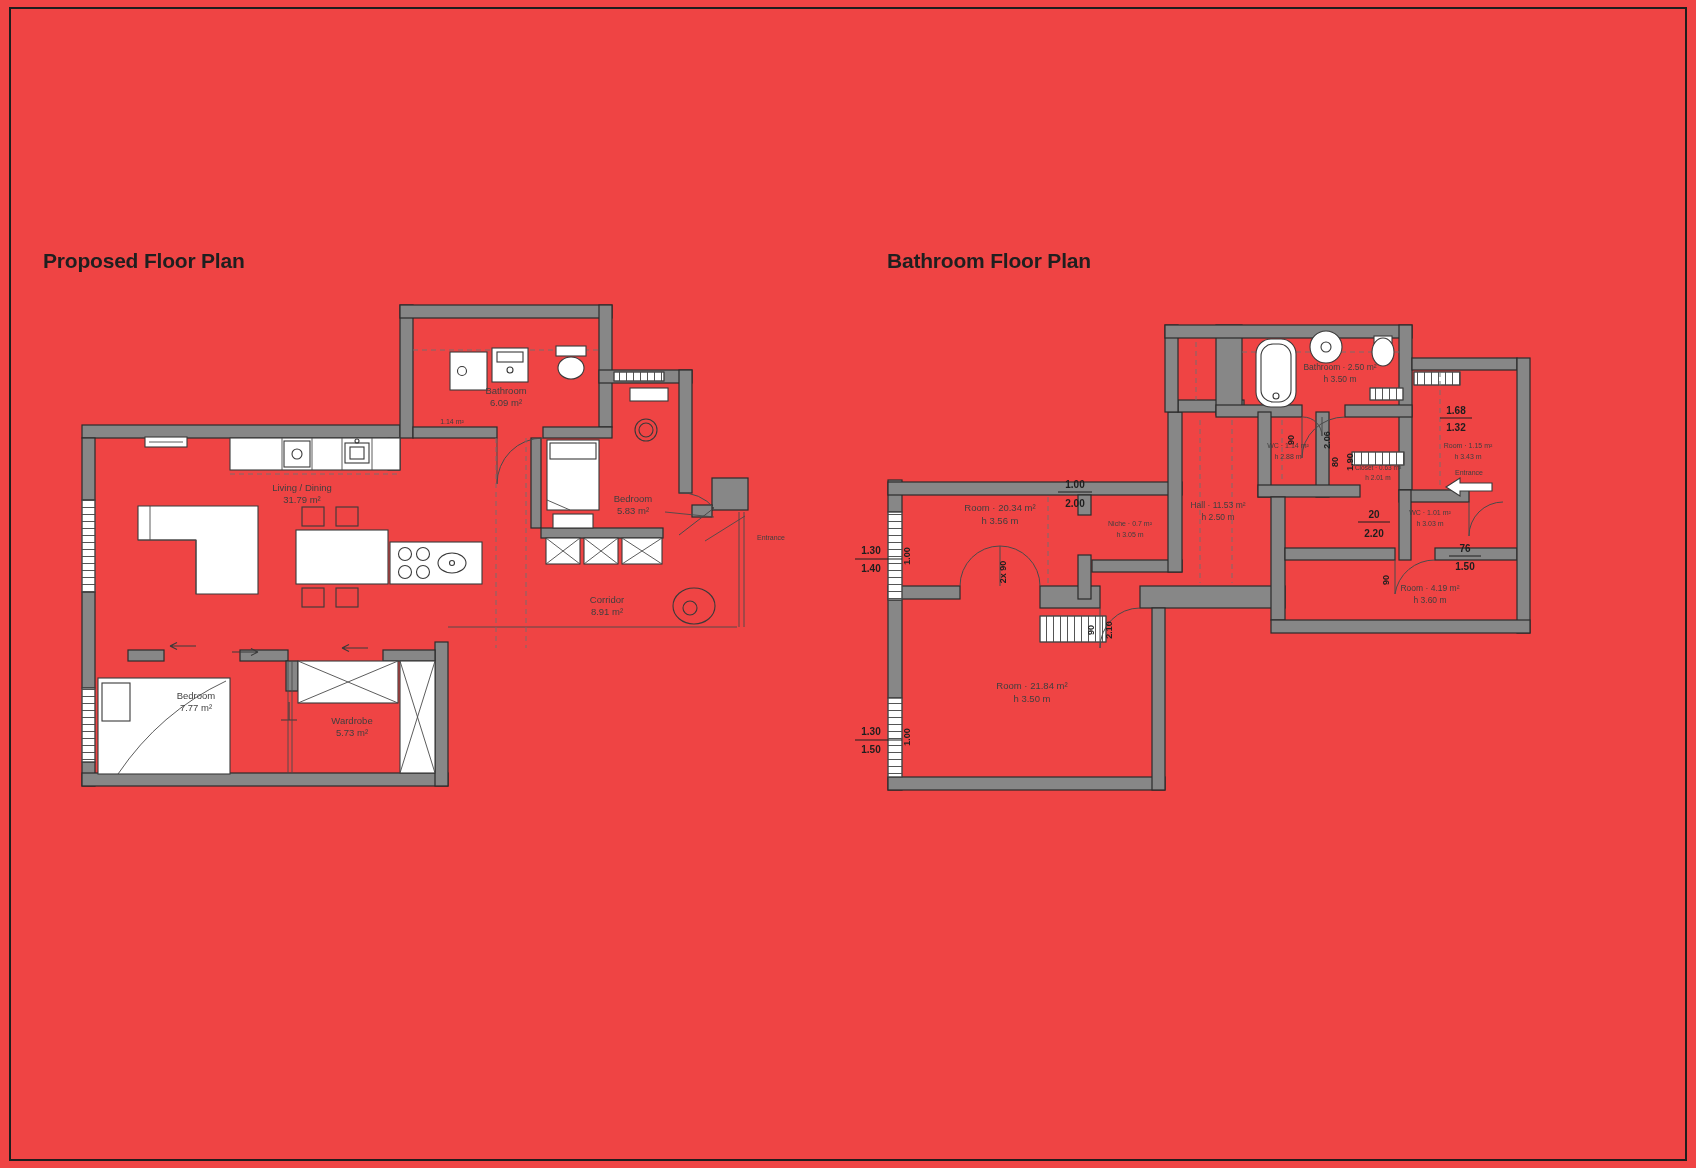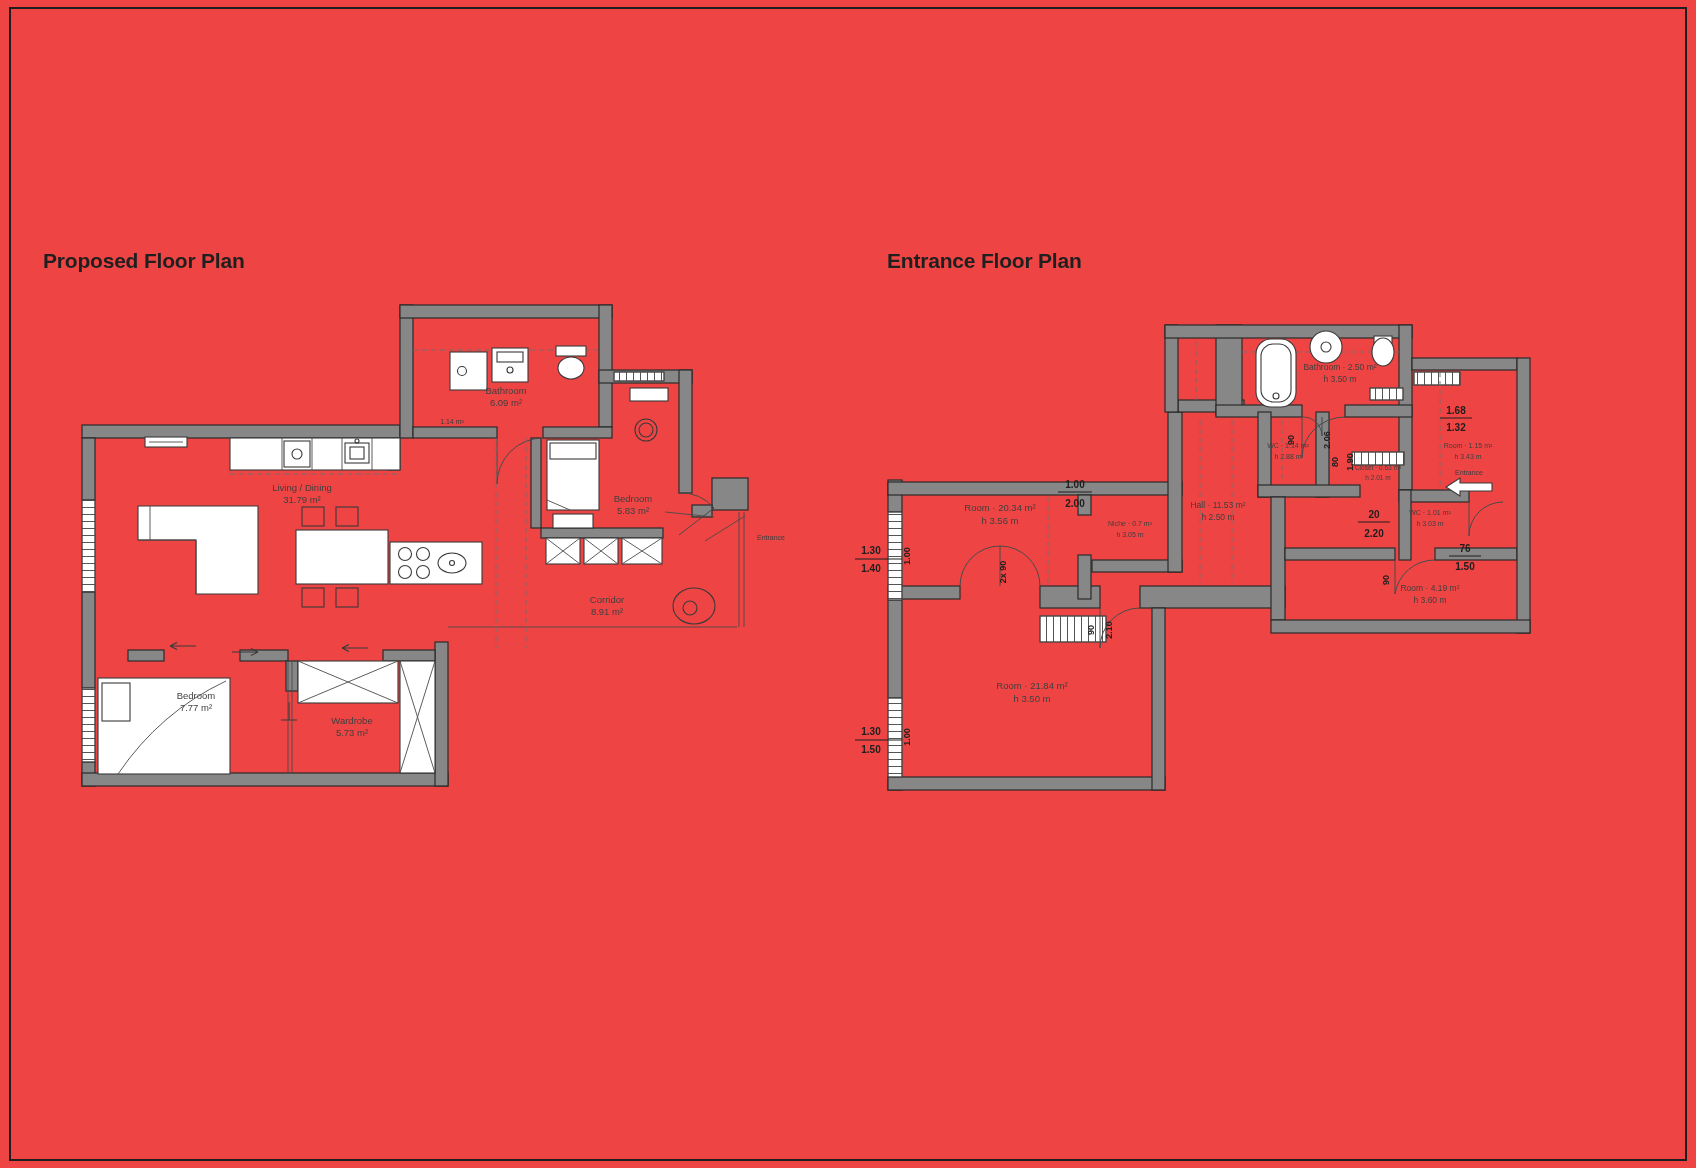--- a/index.html
+++ b/index.html
@@ -27,21 +27,21 @@
   .dmr{font-size:9px;font-weight:600;fill:#1e1e1e;text-anchor:middle;}
   .dl{stroke:#1e1e1e;stroke-width:1;}
 </style>
 </head>
 <body>
 
 <div class="page">
   <div class="sheet-border"></div>
 
   <div id="title-proposed" class="plan-title">Proposed Floor Plan</div>
-  <div id="title-existing" class="plan-title">Entrance Floor Plan</div>
+  <div id="title-existing" class="plan-title">Bathroom Floor Plan</div>
 
   <svg width="1696" height="1168" viewBox="0 0 1696 1168">
     <defs>
       <pattern id="rungH" width="20" height="7" patternUnits="userSpaceOnUse">
         <path d="M0,3.5 H20" stroke="#555" stroke-width="1"></path>
       </pattern>
       <pattern id="rungV" width="7" height="30" patternUnits="userSpaceOnUse">
         <path d="M3.5,0 V30" stroke="#555" stroke-width="1"></path>
       </pattern>
     </defs>

